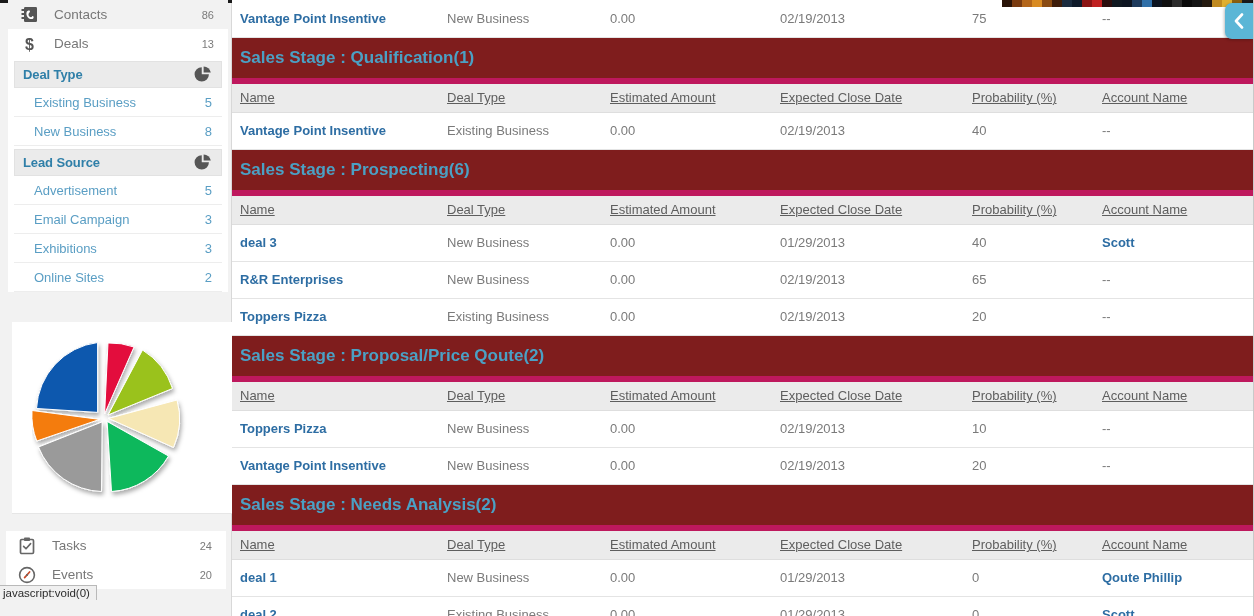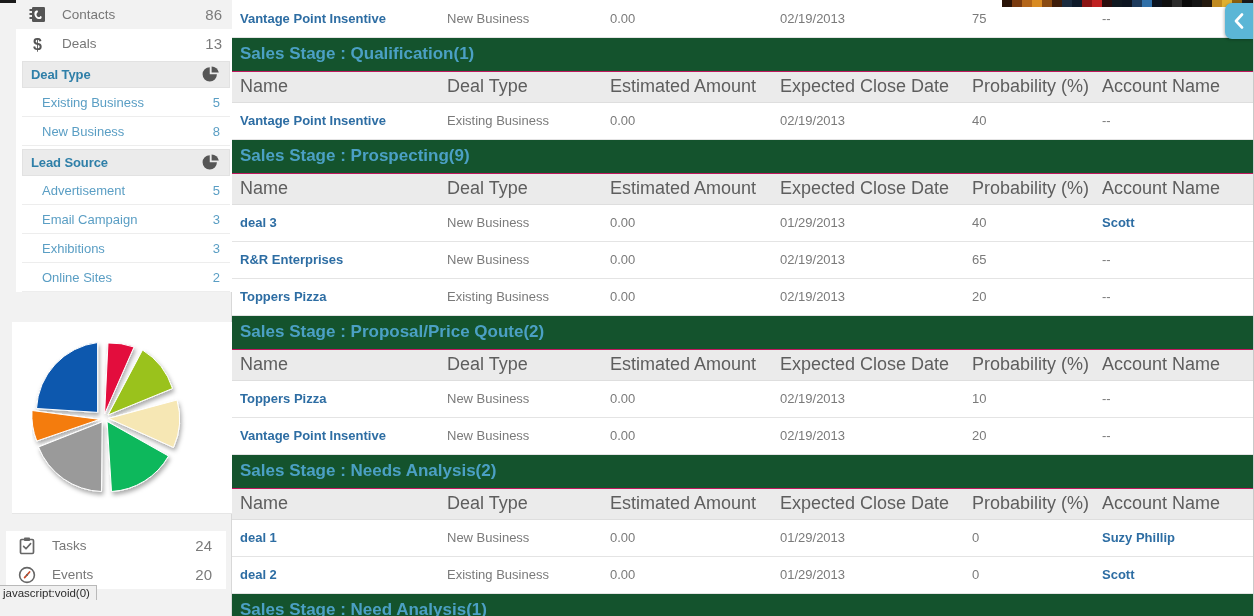--- a/index.html
+++ b/index.html
@@ -21,21 +21,21 @@
   #sidebar {
     position: relative;
     width: 232px;
     height: 616px;
     background: #f2f2f2;
     border-right: 1px solid #d8d8d8;
     flex: 0 0 232px;
   }
   .sb-inner {
     position: absolute;
-    left: 16px; top: 0; width: 220px;
+    left: 8px; top: 0; width: 220px;
     background: #ffffff;
   }
   .top-black {
     position: absolute; left: 0; top: 0; width: 232px; height: 3px;
     background: #1a1a1a;
   }
 
   
   .module-row {
     display: flex; align-items: center;
@@ -46,21 +46,21 @@
     background: #ffffff;
   }
   .module-row.shaded { background: #f2f2f2; }
   .module-icon {
     width: 22px; height: 20px;
     display: flex; align-items: center; justify-content: center;
     margin-right: 14px;
     flex: 0 0 22px;
   }
   .module-label { flex: 1 1 auto; color: #777; font-size: 13.5px; }
-  .module-count { color: #7b7b7b; font-size: 15px; }
+  .module-count { color: #7b7b7b; font-size: 11px; }
 
   
   .group-head {
     display: flex; align-items: center; justify-content: space-between;
     height: 27px;
     margin: 3px 6px 0 6px;
     padding: 0 10px 0 8px;
     background: #ebebeb;
     border: 1px solid #e2e2e2;
   }
@@ -149,38 +149,39 @@
   .row-data td {
     height: 37px;
     border-bottom: 1px solid #e4e4e4;
     color: #7a7a7a;
     padding: 0 8px 0 0;
   }
   .row-data td:first-child { padding-left: 8px; }
   .cell-link { color: #2d6da3; font-weight: bold; }
 
   .section-title-row td {
-    height: 34px;
-    background: #14532d;
+    height: 44px;
+    background: #7f1d1d;
     border-bottom: none;
     padding-left: 8px;
   }
   .section-title {
     color: #4ba0c4;
     font-size: 17px;
     font-weight: bold;
   }
   .col-head-row td {
     height: 31px;
     background: #ebebeb;
     border-bottom: 1px solid #dedede;
-    border-top: 1px solid #be185d;
+    border-top: 6px solid #be185d;
     color: #5e5e5e;
-    font-size: 18px;
+    font-size: 13px;
     padding: 0 8px 0 0;
+    text-decoration: underline;
   }
   .col-head-row td:first-child { padding-left: 8px; }
 
   .c0 { width: 215px; }
   .c1 { width: 163px; }
   .c2 { width: 170px; }
   .c3 { width: 192px; }
   .c4 { width: 130px; }
   .c5 { width: auto; }
 </style>
@@ -386,21 +387,21 @@
           </tr>
           <tr class="row-data">
             <td><span class="cell-link">Vantage Point Insentive</span></td>
             <td><span class="">Existing Business</span></td>
             <td><span class="">0.00</span></td>
             <td><span class="">02/19/2013</span></td>
             <td><span class="">40</span></td>
             <td><span class="">--</span></td>
           </tr>
           <tr class="section-title-row">
-            <td colspan="6"><span class="section-title">Sales Stage : Prospecting(9)</span></td>
+            <td colspan="6"><span class="section-title">Sales Stage : Prospecting(6)</span></td>
           </tr>
           <tr class="col-head-row">
             <td>Name</td>
             <td>Deal Type</td>
             <td>Estimated Amount</td>
             <td>Expected Close Date</td>
             <td>Probability (%)</td>
             <td>Account Name</td>
           </tr>
           <tr class="row-data">
@@ -464,21 +465,21 @@
             <td>Expected Close Date</td>
             <td>Probability (%)</td>
             <td>Account Name</td>
           </tr>
           <tr class="row-data">
             <td><span class="cell-link">deal 1</span></td>
             <td><span class="">New Business</span></td>
             <td><span class="">0.00</span></td>
             <td><span class="">01/29/2013</span></td>
             <td><span class="">0</span></td>
-            <td><span class="cell-link">Suzy Phillip</span></td>
+            <td><span class="cell-link">Qoute Phillip</span></td>
           </tr>
           <tr class="row-data">
             <td><span class="cell-link">deal 2</span></td>
             <td><span class="">Existing Business</span></td>
             <td><span class="">0.00</span></td>
             <td><span class="">01/29/2013</span></td>
             <td><span class="">0</span></td>
             <td><span class="cell-link">Scott</span></td>
           </tr>
           <tr class="section-title-row">

